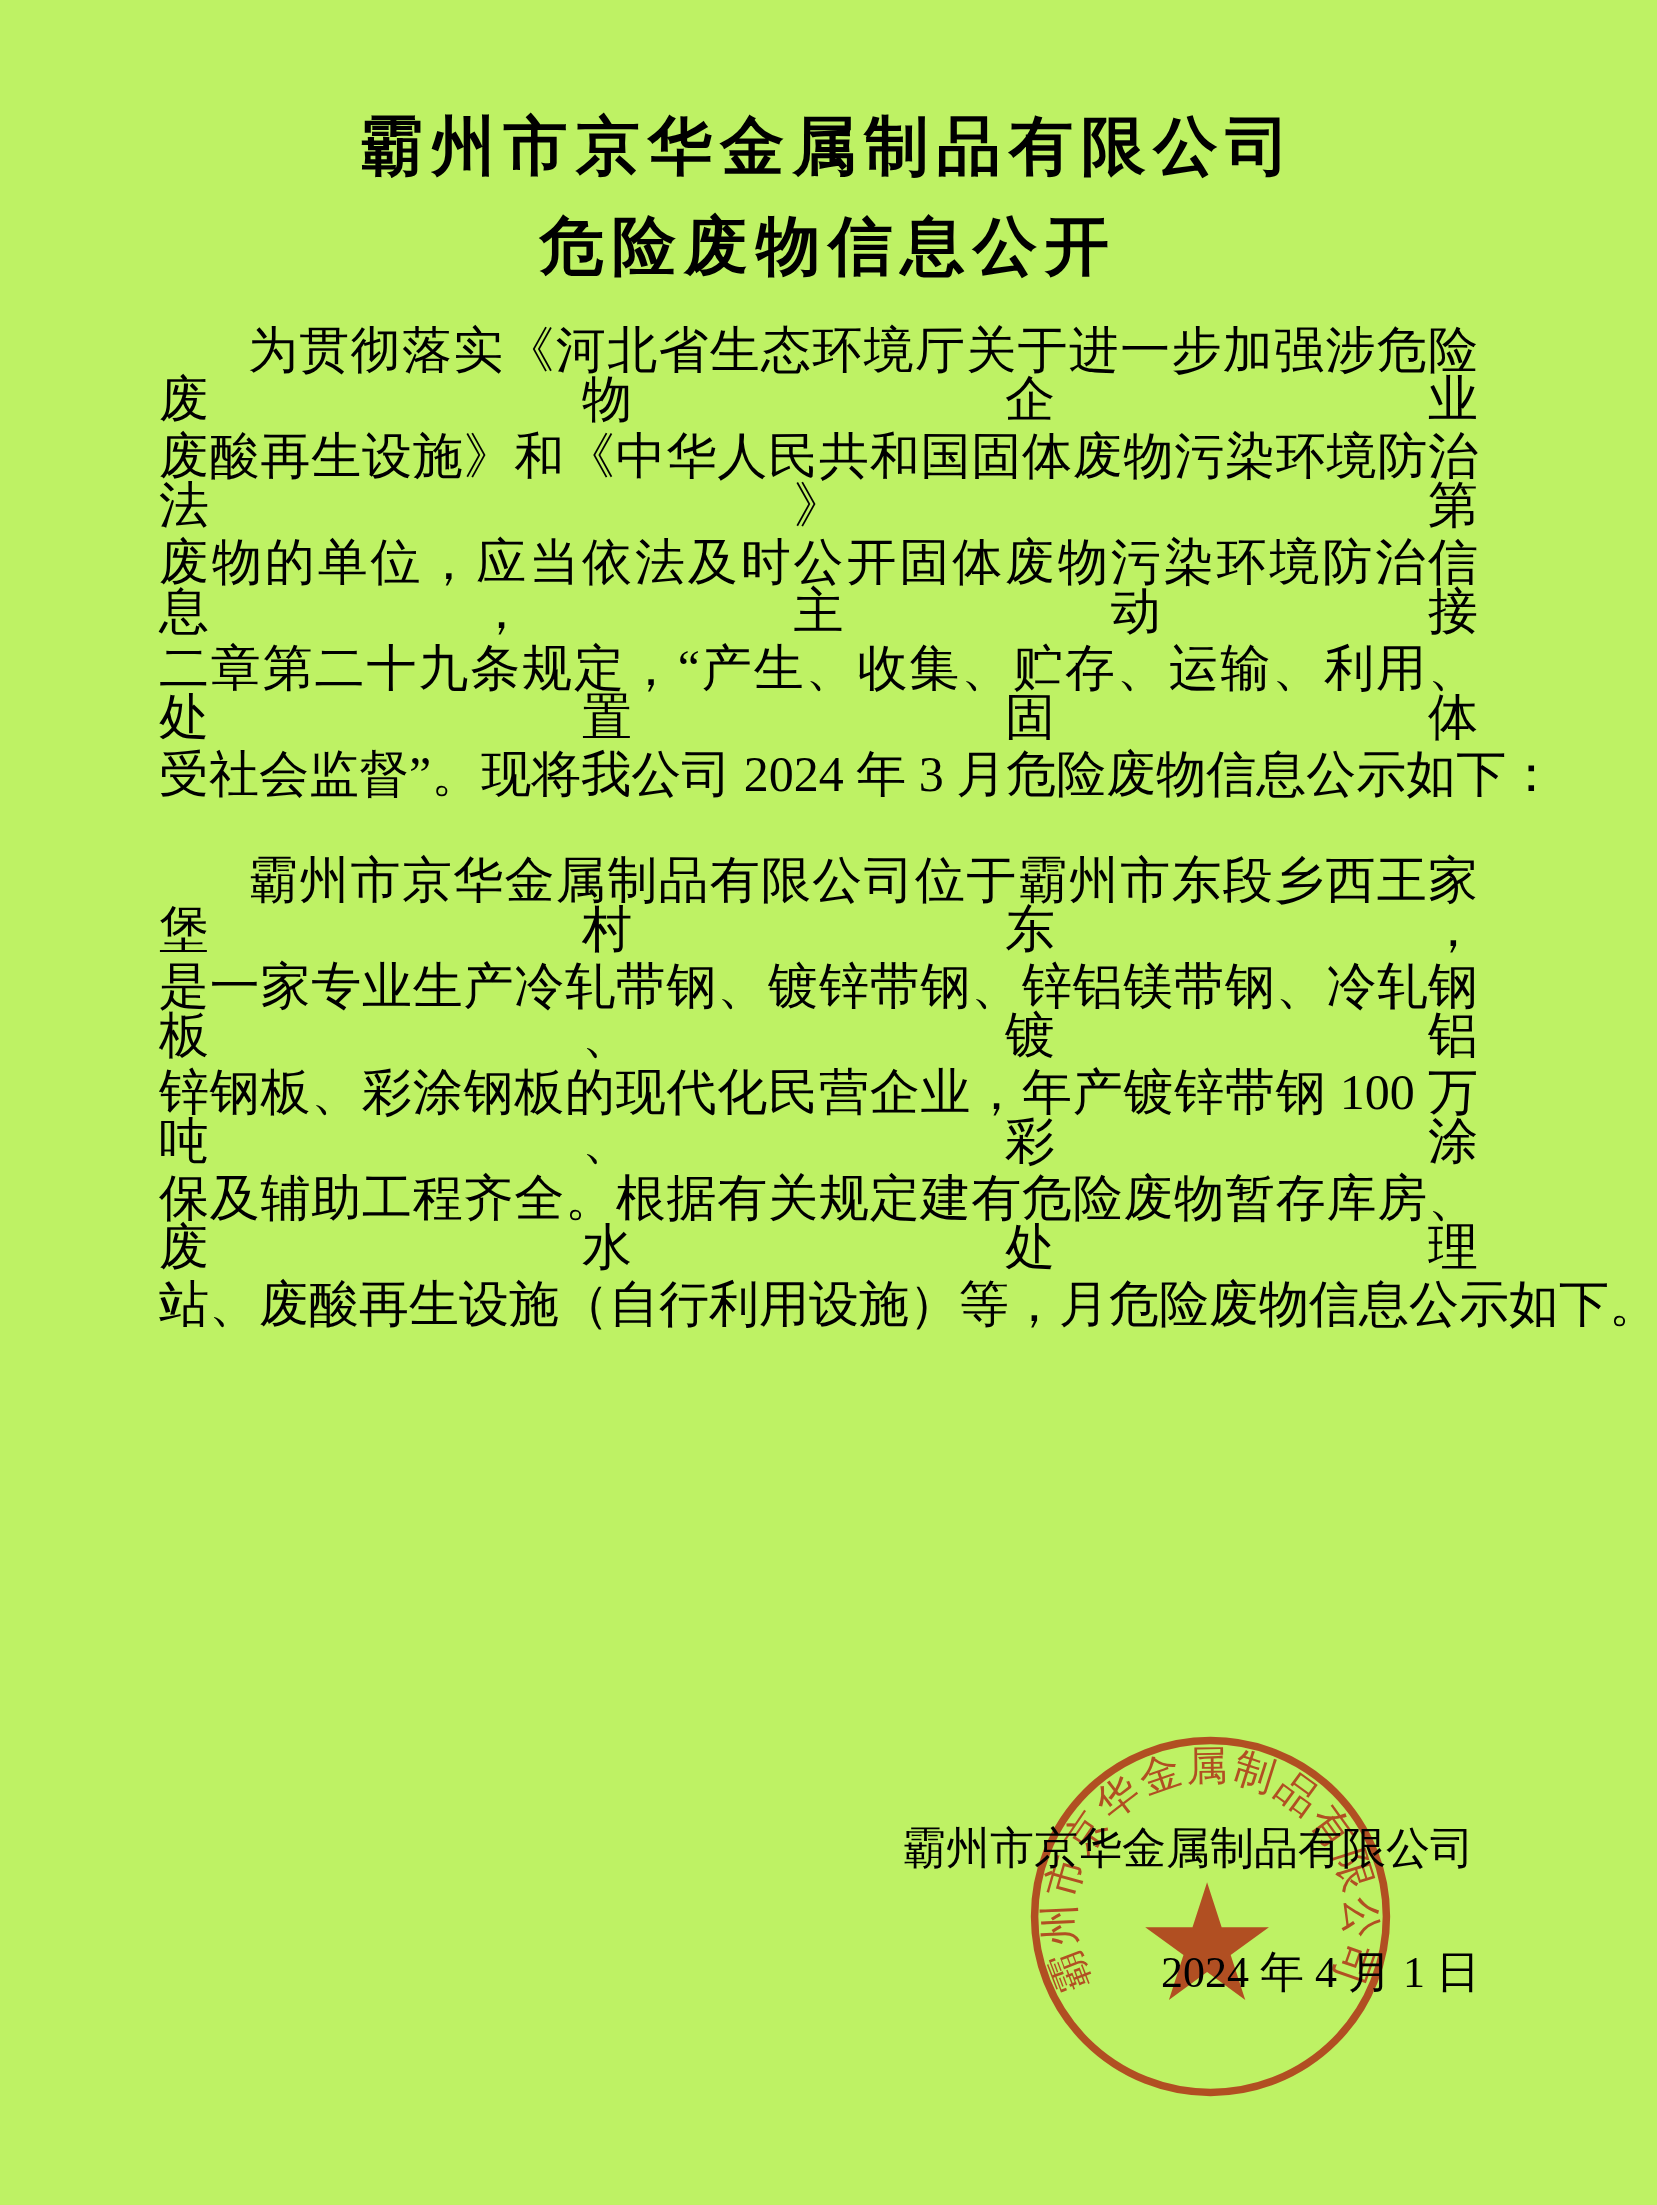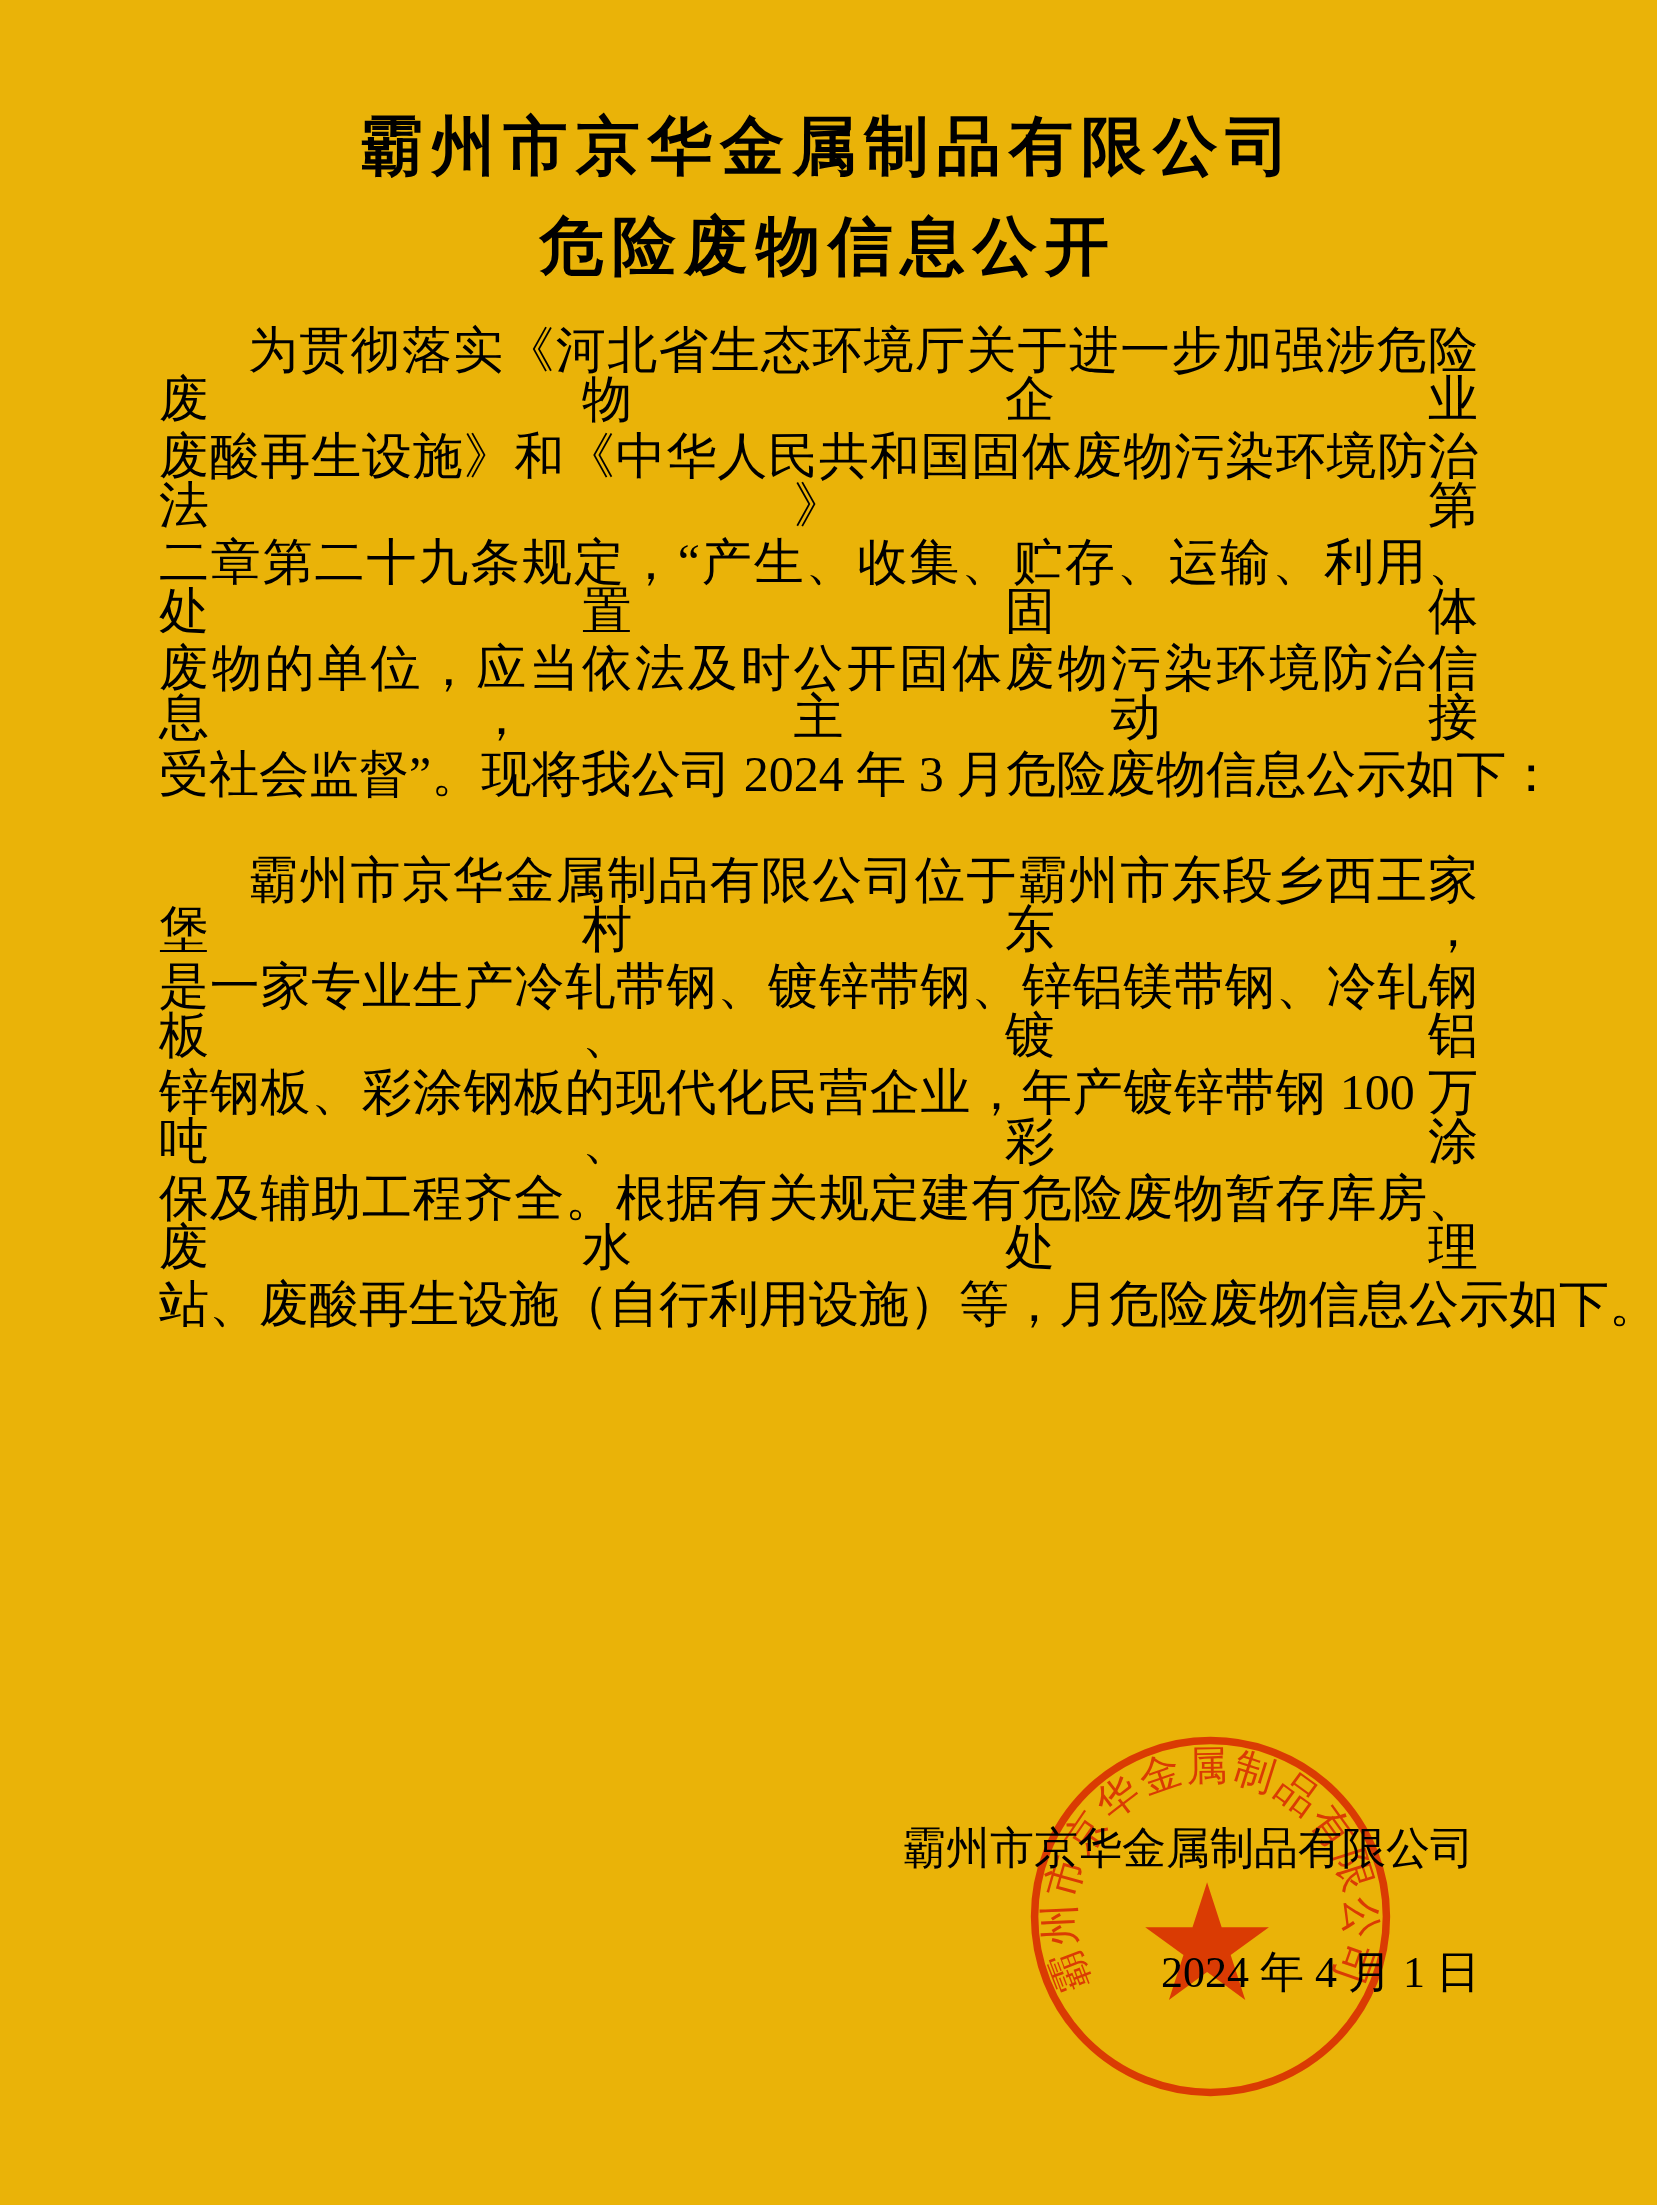--- a/index.html
+++ b/index.html
@@ -11,21 +11,21 @@
     position: relative;
     width: 1657px;
     height: 2205px;
     font-family: "Liberation Serif", "DejaVu Serif", serif;
     color: #000000;
     overflow: hidden;
   }
   .page {
     position: absolute;
     inset: 0;
-    background: #eab308;
+    background: #bef264;
     text-decoration: underline;
   }
   .title {
     position: absolute;
     left: 0;
     width: 100%;
     text-align: center;
     font-weight: 700;
     font-size: 64px;
     line-height: 66px;
@@ -94,22 +94,22 @@
 
 <div class="page">
 
   <div id="title1" class="title">霸州市京华金属制品有限公司</div>
 
   <div id="title2" class="title">危险废物信息公开</div>
 
   <div class="body-text">
     <div class="line full indent">为贯彻落实《河北省生态环境厅关于进一步加强涉危险废物企业</div>
     <div class="line full">废酸再生设施》和《中华人民共和国固体废物污染环境防治法》第</div>
+    <div class="line full">废物的单位，应当依法及时公开固体废物污染环境防治信息，主动接</div>
     <div class="line full">二章第二十九条规定，“产生、收集、贮存、运输、利用、处置固体</div>
-    <div class="line full">废物的单位，应当依法及时公开固体废物污染环境防治信息，主动接</div>
     <div class="line end">受社会监督”。现将我公司 2024 年 3 月危险废物信息公示如下：</div>
     <div class="line full indent">霸州市京华金属制品有限公司位于霸州市东段乡西王家堡村东，</div>
     <div class="line full">是一家专业生产冷轧带钢、镀锌带钢、锌铝镁带钢、冷轧钢板、镀铝</div>
     <div class="line full">锌钢板、彩涂钢板的现代化民营企业，年产镀锌带钢 100 万吨、彩涂</div>
     <div class="line full">保及辅助工程齐全。根据有关规定建有危险废物暂存库房、废水处理</div>
     <div class="line end">站、废酸再生设施（自行利用设施）等，月危险废物信息公示如下。</div>
   </div>
 
   <div class="signature">霸州市京华金属制品有限公司</div>
 

